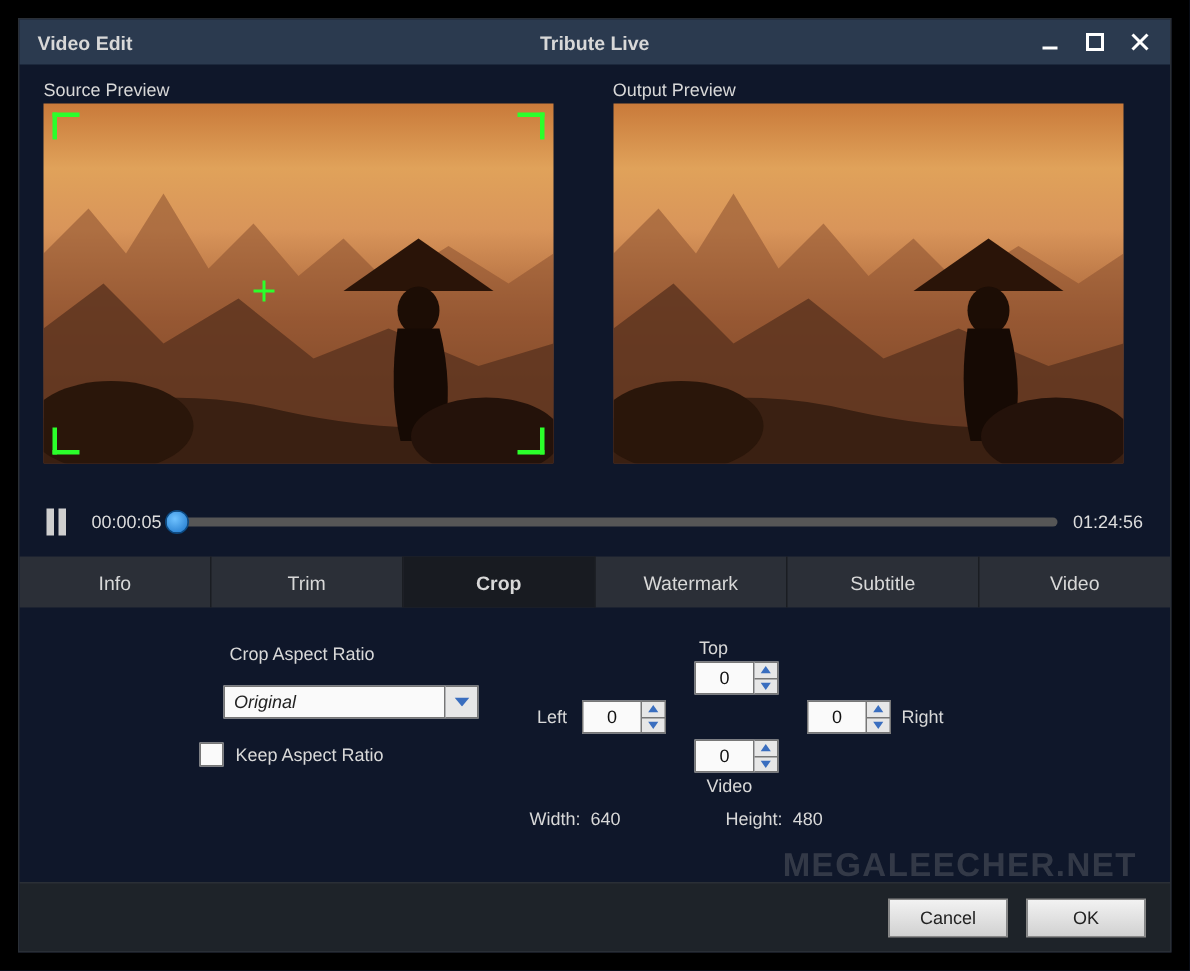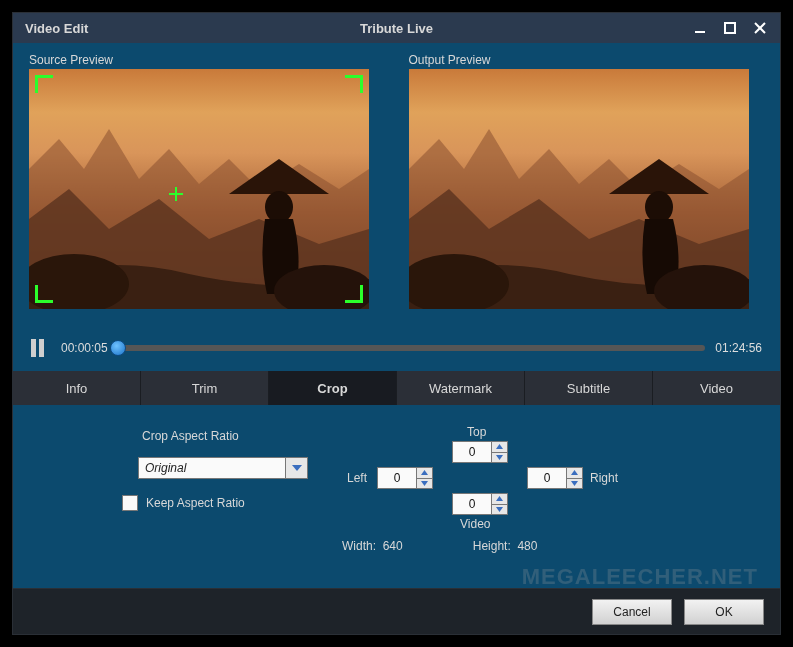--- a/index.html
+++ b/index.html
@@ -12,21 +12,21 @@
     height: 647px;
     overflow: hidden;
     position: relative;
   }
   .window {
     position: absolute;
     left: 12px;
     top: 12px;
     width: 769px;
     height: 623px;
-    background: #0c4a6e;
+    background: #0f172a;
     border: 1px solid #2a2f36;
     display: flex;
     flex-direction: column;
   }
   .titlebar {
     height: 30px;
     background: #2b3a4f;
     display: flex;
     align-items: center;
     position: relative;
@@ -118,21 +118,21 @@
   }
   .tab {
     flex:1; display:flex; align-items:center; justify-content:center;
     font-size:13px; color:#d8d8d8; cursor:pointer;
     border-right: 1px solid #1a1d22;
   }
   .tab:last-child { border-right:none; }
   .tab.active { background:#181b21; font-weight:bold; }
 
   .panel {
-    flex:1; padding: 24px 30px 10px 19px;
+    flex:1; padding: 24px 30px 10px 30px;
     display:flex; gap:60px;
     position: relative;
   }
   .panel-left { width: 260px; }
   .panel-right { flex:1; }
 
   .field-label { font-size:12px; color:#d8d8d8; margin-bottom: 14px; padding-left: 20px;}
   .dropdown {
     display:flex; width: 170px; height:22px;
     margin-left: 16px;
@@ -302,21 +302,21 @@
       </div>
       <div class="checkbox-row">
         <div class="checkbox"></div>
         <span>Keep Aspect Ratio</span>
       </div>
     </div>
 
     <div class="panel-right">
 
       <div class="edge-grid">
-        <span class="edge-label" style="left:115px; top:-4px;text-align:center;">Top</span>
+        <span class="edge-label" style="left:103px; top:-4px;text-align:center;">Top</span>
         <div class="numbox" style="left:100px; top:12px;">
           <div class="nb-val">0</div>
           <div class="nb-spin">
               <div>
                 <svg viewBox="0 0 7 5">
                   <path d="M0,5 L7,5 L3.5,0 Z"></path>
                 </svg>
               </div>
               <div>
                 <svg viewBox="0 0 7 5">

